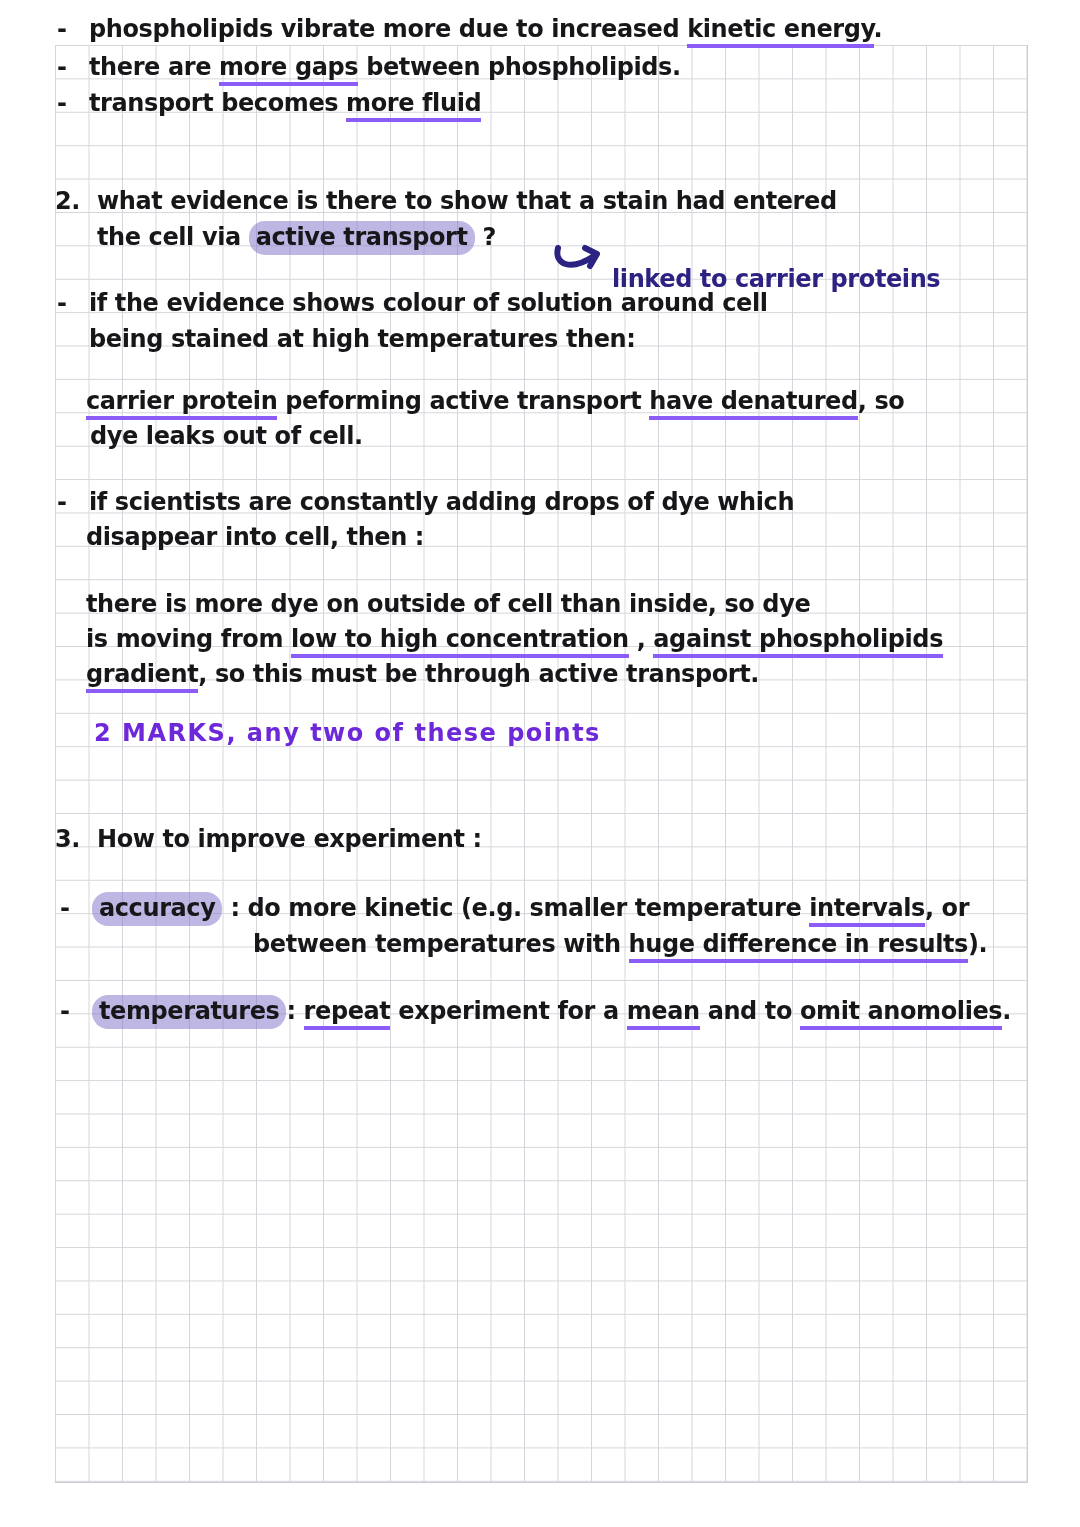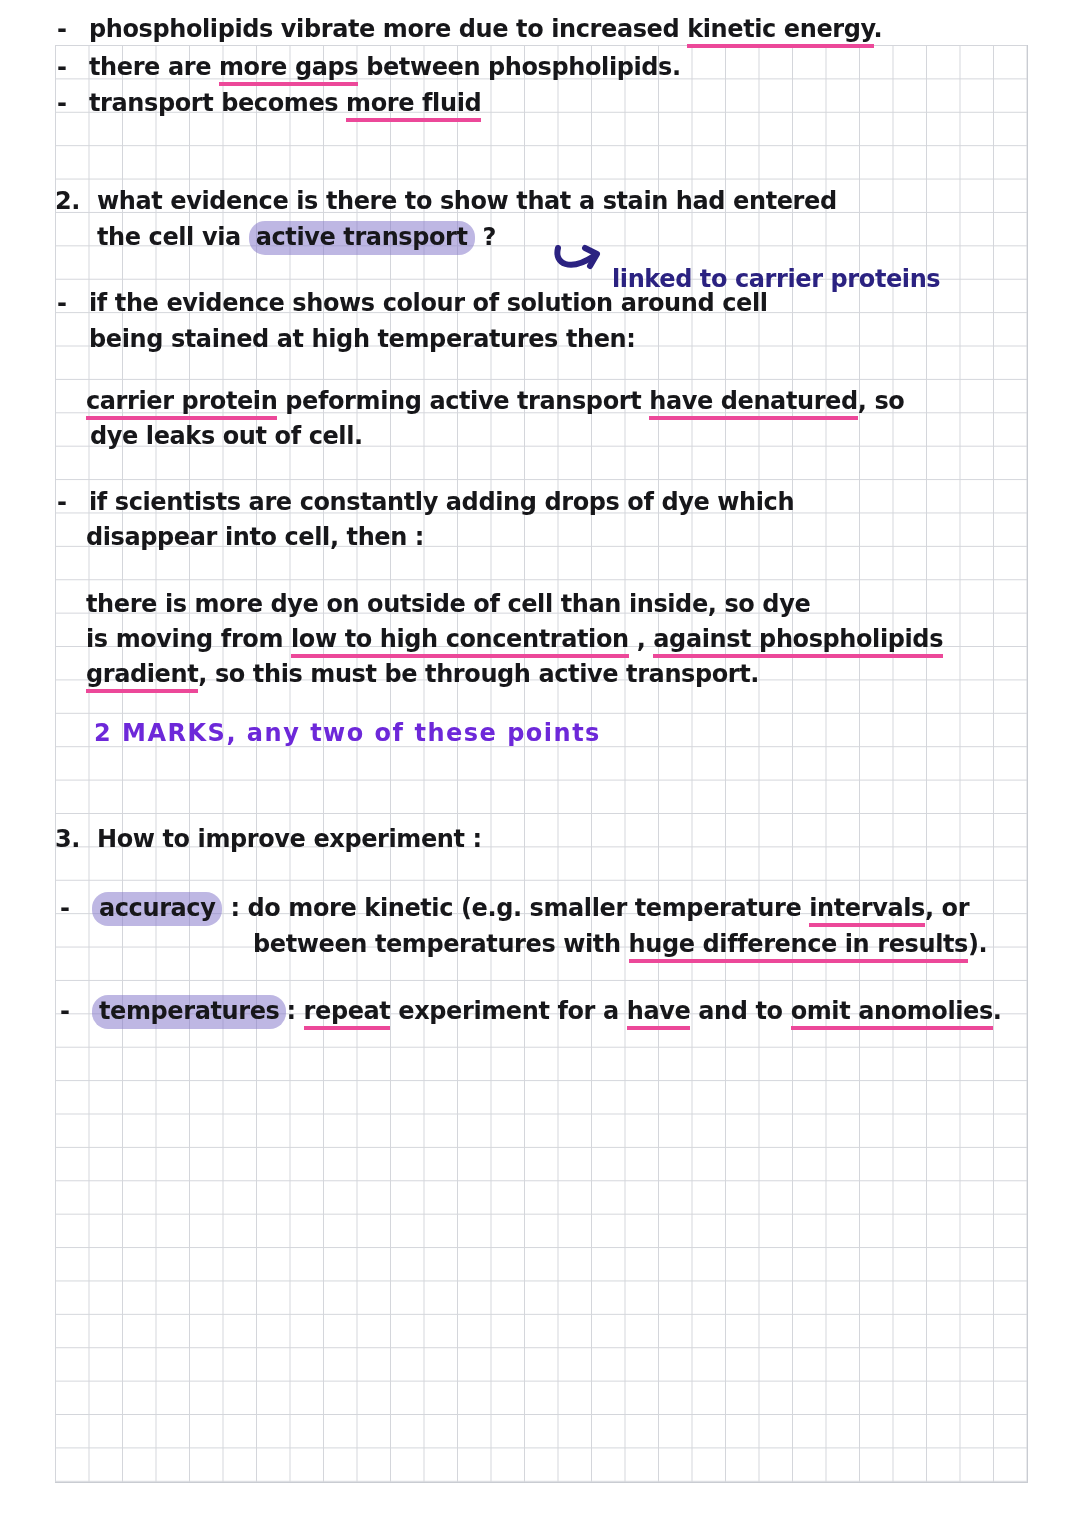--- a/index.html
+++ b/index.html
@@ -17,21 +17,21 @@
     border-right:1px solid #c9ccd2;
     border-bottom:1px solid #c9ccd2;
   }
   .line{
     position:absolute;white-space:nowrap;
     font-weight:700;font-size:24px;line-height:34px;
     letter-spacing:-0.4px;color:#17171a;
   }
   .dash{display:inline-block;width:32px;}
   .num{display:inline-block;width:42px;}
-  .ug{border-bottom:4px solid #ec4899;padding-bottom:1px;}
+  .ug{border-bottom:4px solid #8b5cf6;padding-bottom:1px;}
   .hl{
     background:rgba(126,111,199,0.5);
     border-radius:16px;padding:2px 7px 4px;
   }
   .green{color:#6d28d9;letter-spacing:1.5px;}
   .indigo{color:#2b2281;margin-top:40px;}
   .arrow{position:absolute;}
 </style>
 </head>
 <body>
@@ -102,14 +102,14 @@
 </div>
 
 <div class="line" style="top:891px;left:60px">
   <span class="dash">-</span><span class="hl">accuracy</span><span> : </span><span>do more kinetic (e.g. smaller temperature </span><span class="ug">intervals</span><span>, or</span>
 </div>
 <div class="line" style="top:927px;left:253px">
   <span>between temperatures with </span><span class="ug">huge difference in results</span><span>).</span>
 </div>
 
 <div class="line" style="top:994px;left:60px">
-  <span class="dash">-</span><span class="hl">temperatures</span><span>: </span><span class="ug">repeat</span><span> experiment for a </span><span class="ug">have</span><span> and to </span><span class="ug">omit anomolies</span><span>.</span>
+  <span class="dash">-</span><span class="hl">temperatures</span><span>: </span><span class="ug">repeat</span><span> experiment for a </span><span class="ug">mean</span><span> and to </span><span class="ug">omit anomolies</span><span>.</span>
 </div>
 
 </body></html>

